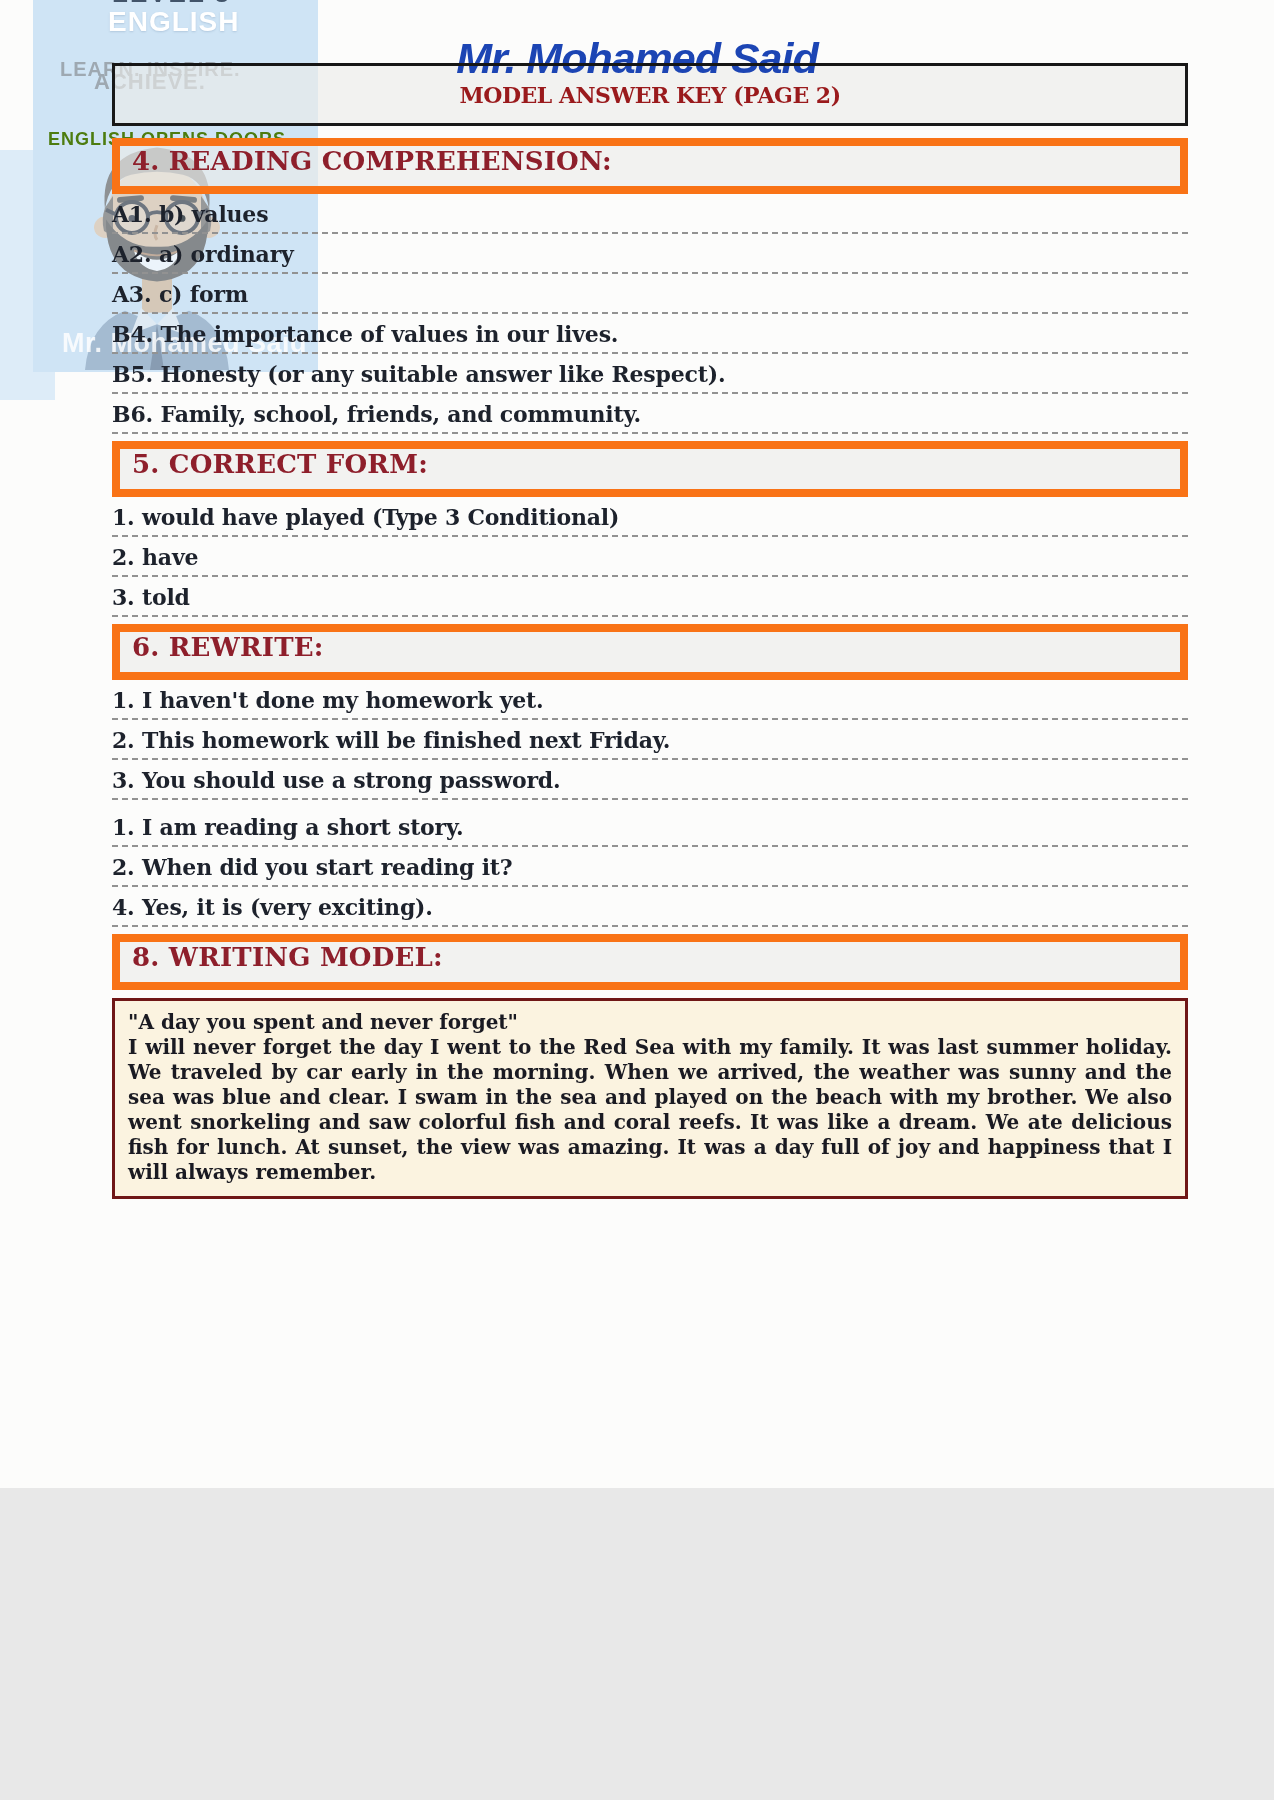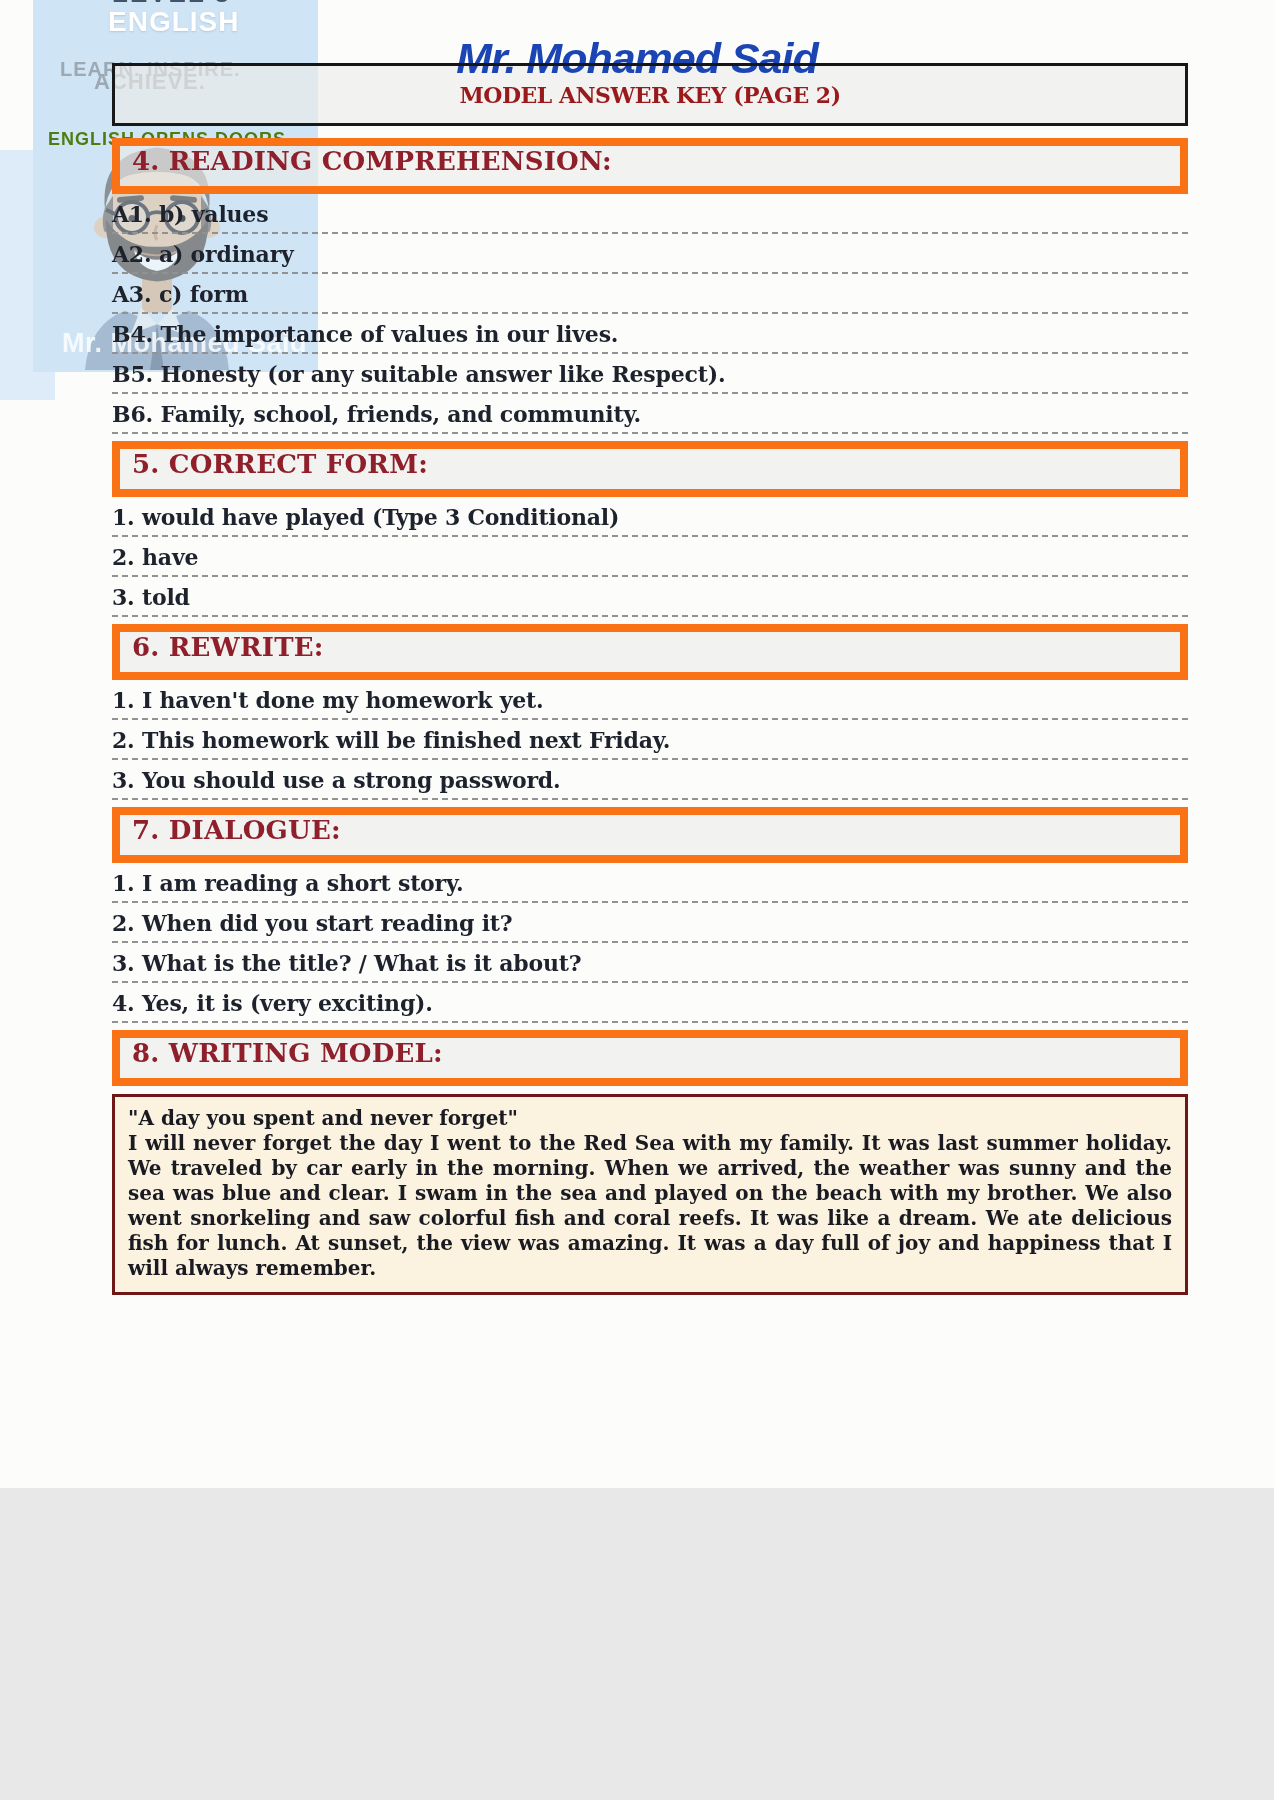--- a/index.html
+++ b/index.html
@@ -174,27 +174,23 @@
           <div class="answer-row">3. told</div>
         </div>
         <div class="section-box">
           <span class="section-heading">6. REWRITE:</span>
         </div>
         <div class="rows">
           <div class="answer-row">1. I haven't done my homework yet.</div>
           <div class="answer-row">2. This homework will be finished next Friday.</div>
           <div class="answer-row">3. You should use a strong password.</div>
         </div>
-        <div class="section-box">
-          <span class="section-heading">7. DIALOGUE:</span>
-        </div>
         <div class="rows">
           <div class="answer-row">1. I am reading a short story.</div>
           <div class="answer-row">2. When did you start reading it?</div>
-          <div class="answer-row">3. What is the title? / What is it about?</div>
           <div class="answer-row">4. Yes, it is (very exciting).</div>
         </div>
         <div class="section-box">
           <span class="section-heading">8. WRITING MODEL:</span>
         </div>
       </div>
     <div class="writing-box">
       <div class="writing-title">"A day you spent and never forget"</div>
       <div class="writing-body">I will never forget the day I went to the Red Sea with my family. It was last summer holiday. We traveled by car early in the morning. When we arrived, the weather was sunny and the sea was blue and clear. I swam in the sea and played on the beach with my brother. We also went snorkeling and saw colorful fish and coral reefs. It was like a dream. We ate delicious fish for lunch. At sunset, the view was amazing. It was a day full of joy and happiness that I will always remember.</div>
     </div>

